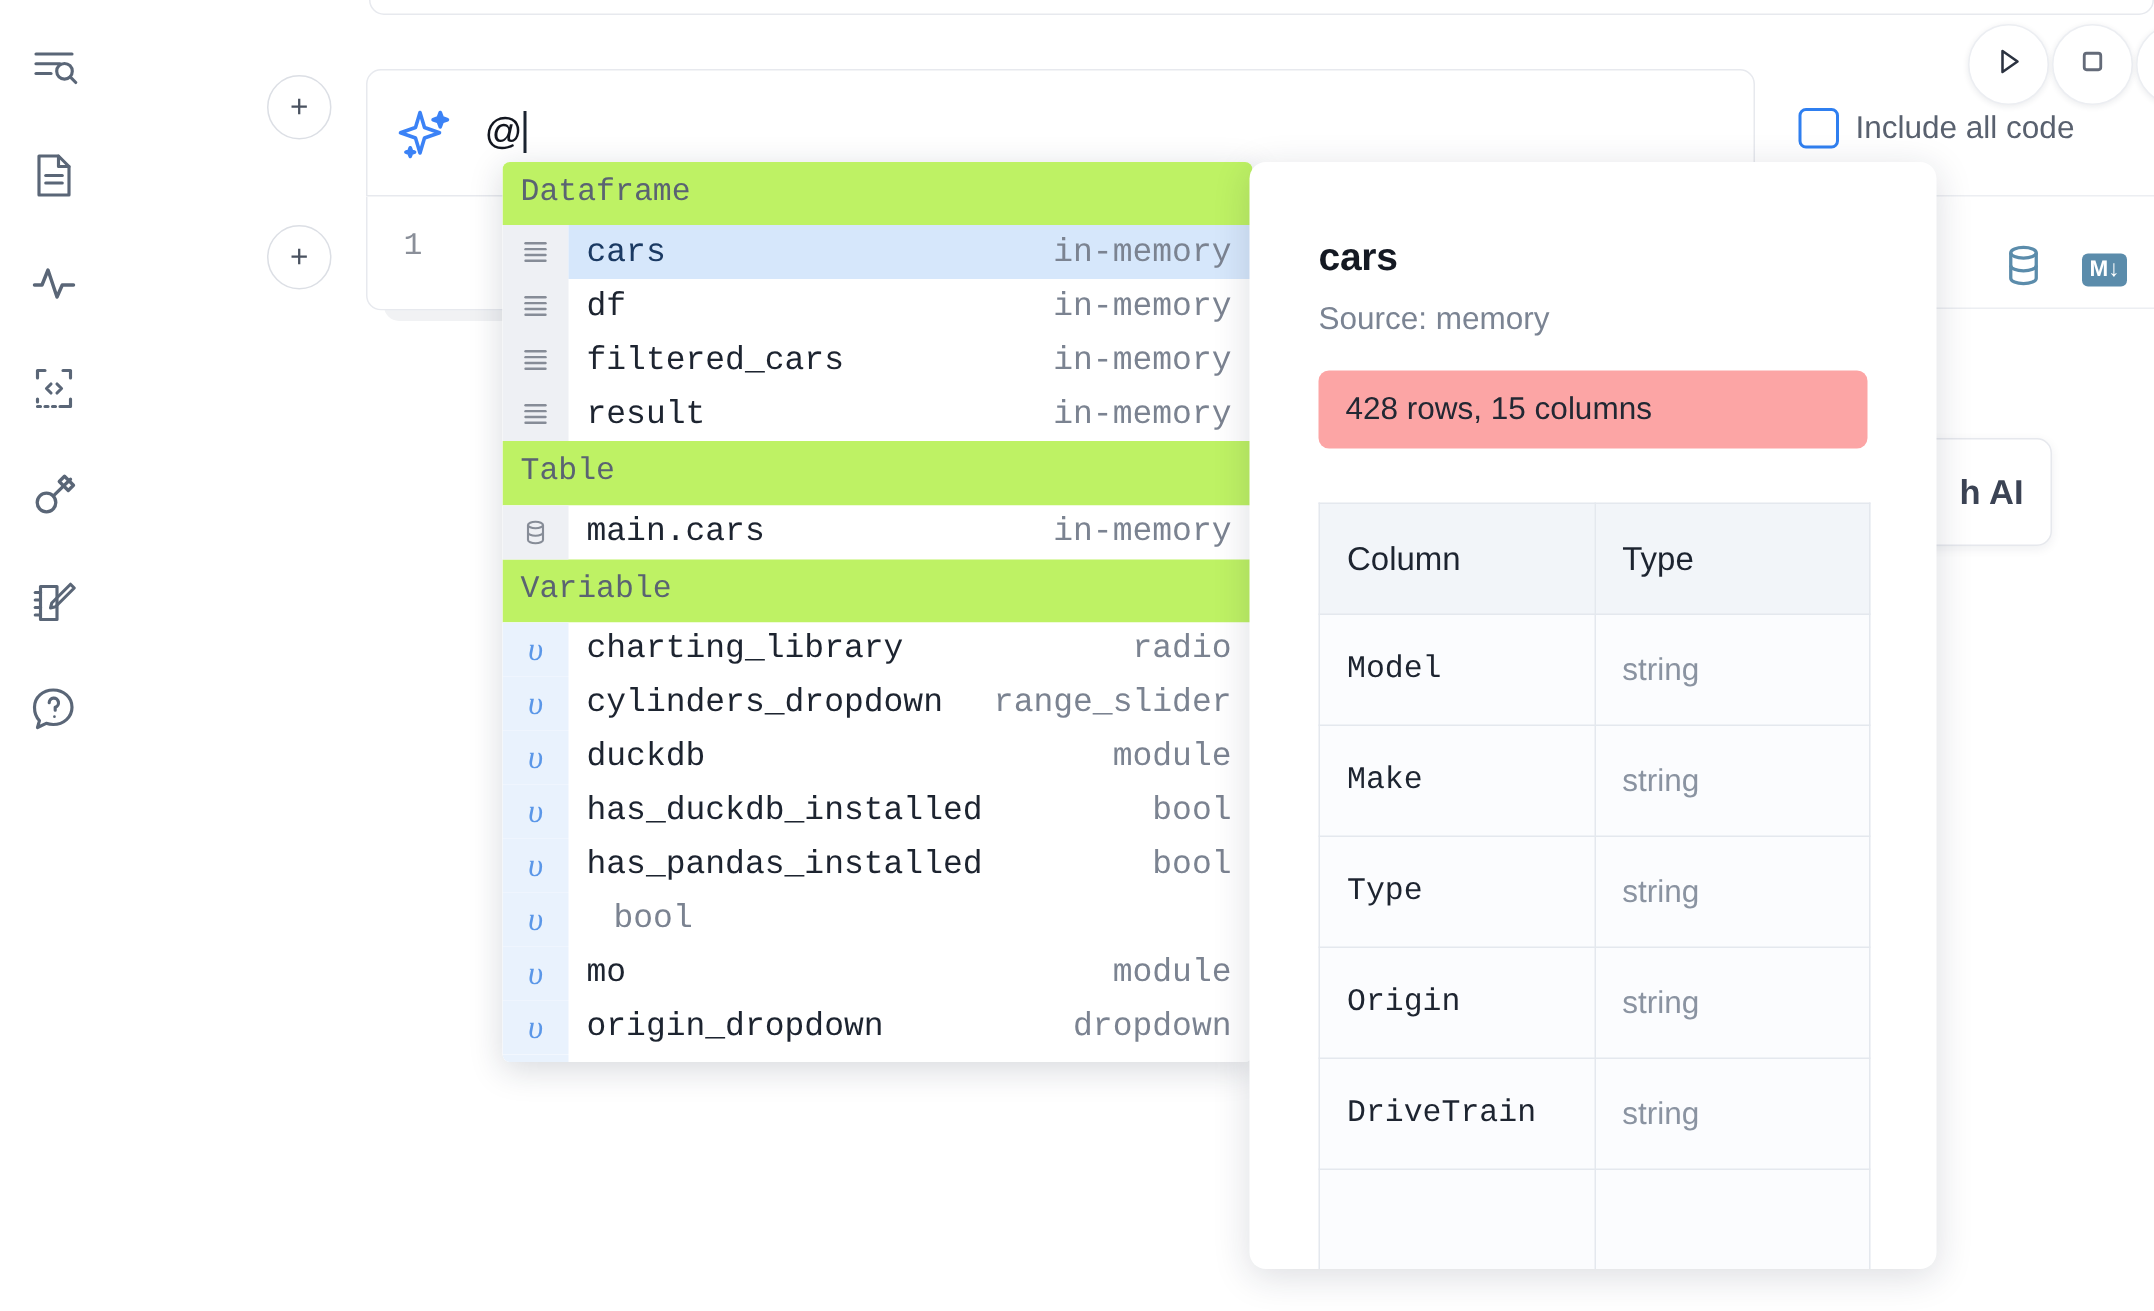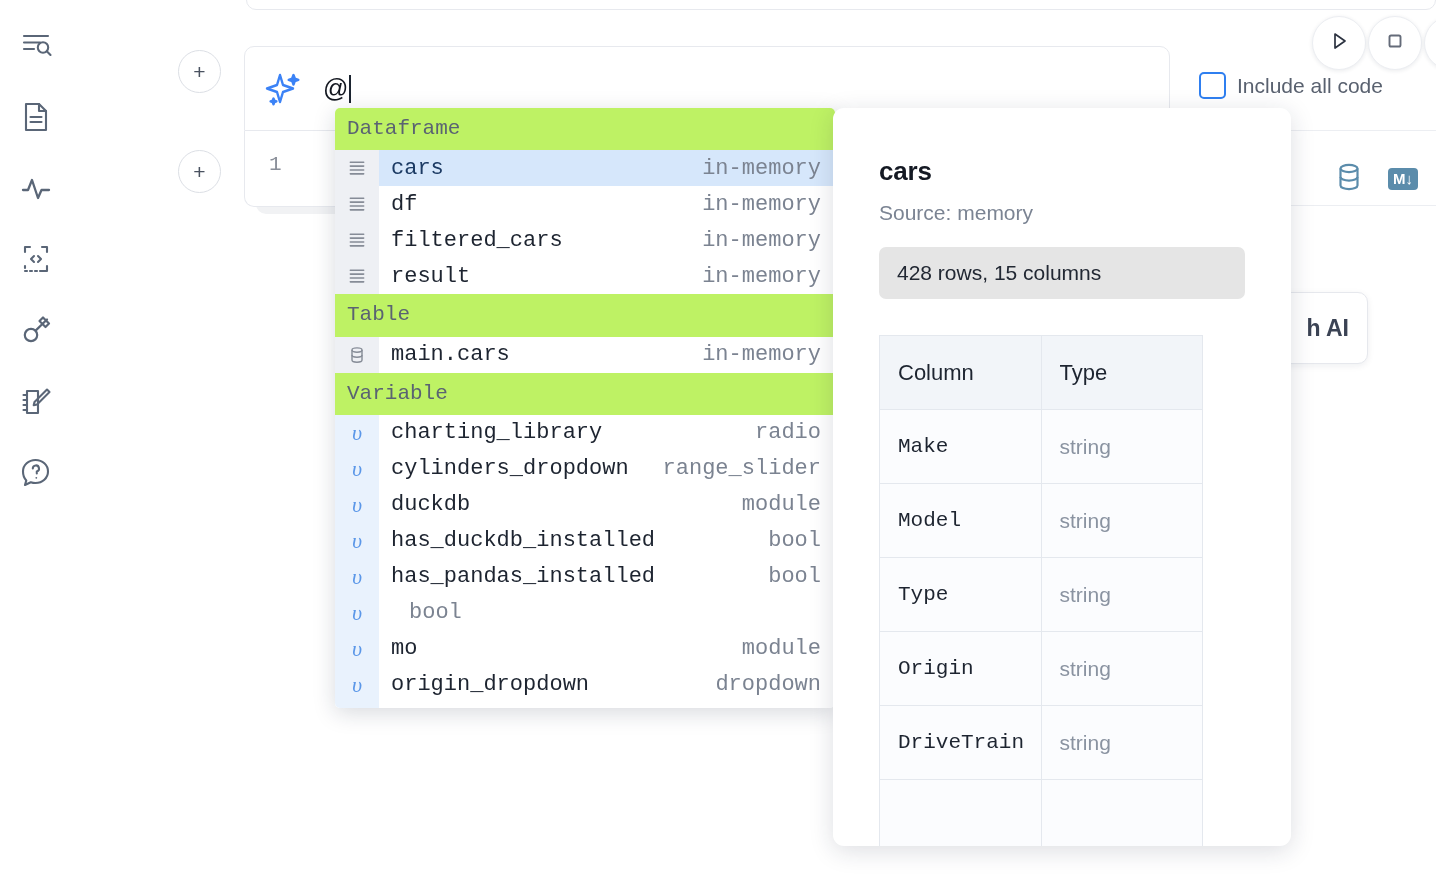--- a/index.html
+++ b/index.html
@@ -316,30 +316,30 @@
     color: #141923;
     margin: 0 0 14px 0;
     letter-spacing: -0.2px;
   }
   .detail-source {
     font-size: 21px;
     color: #7b8493;
     margin-bottom: 22px;
   }
   .detail-pill {
-    background: #e5e5e5;
+    background: #fca5a5;
     border-radius: 7px;
     padding: 14px 18px;
     font-size: 21px;
     color: #222833;
     margin-bottom: 36px;
   }
   .detail-table {
     border-collapse: collapse;
-    width: 324px;
+    width: 368px;
     table-layout: fixed;
   }
   .detail-table th, .detail-table td {
     border: 1px solid #e4e8ee;
     text-align: left;
     padding: 18px 0 18px 18px;
     box-sizing: border-box;
   }
   .detail-table th {
     background: #f2f5f9;
@@ -647,25 +647,25 @@
     <div class="detail-pill">428 rows, 15 columns</div>
     <table class="detail-table">
       <thead>
         <tr>
           <th class="col-name-h">Column</th>
           <th class="col-type-h">Type</th>
         </tr>
       </thead>
       <tbody id="schema-body">
           <tr>
-            <td class="col-name">Make</td>
+            <td class="col-name">Model</td>
             <td class="col-type">string</td>
           </tr>
           <tr>
-            <td class="col-name">Model</td>
+            <td class="col-name">Make</td>
             <td class="col-type">string</td>
           </tr>
           <tr>
             <td class="col-name">Type</td>
             <td class="col-type">string</td>
           </tr>
           <tr>
             <td class="col-name">Origin</td>
             <td class="col-type">string</td>
           </tr>

